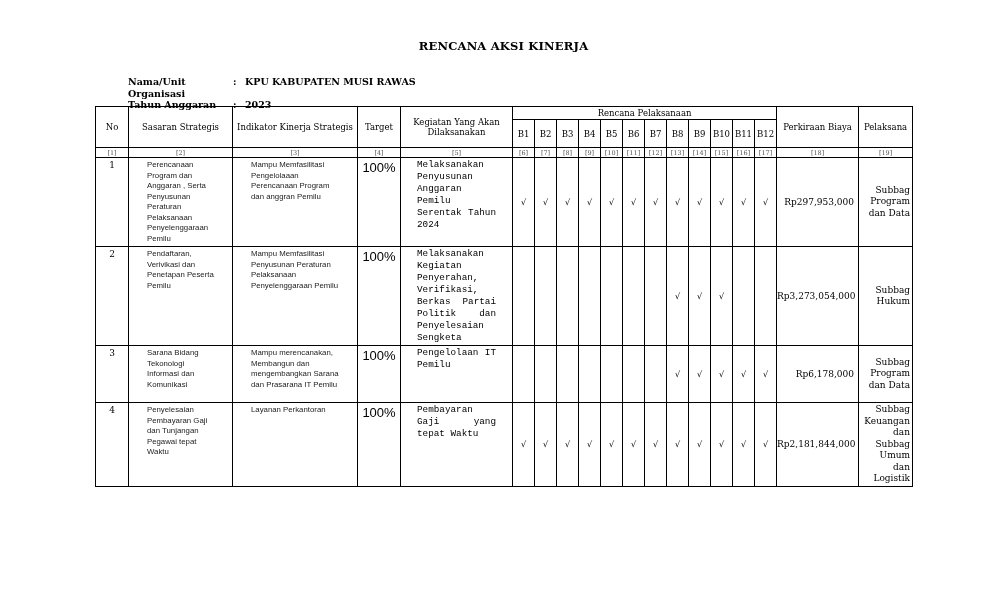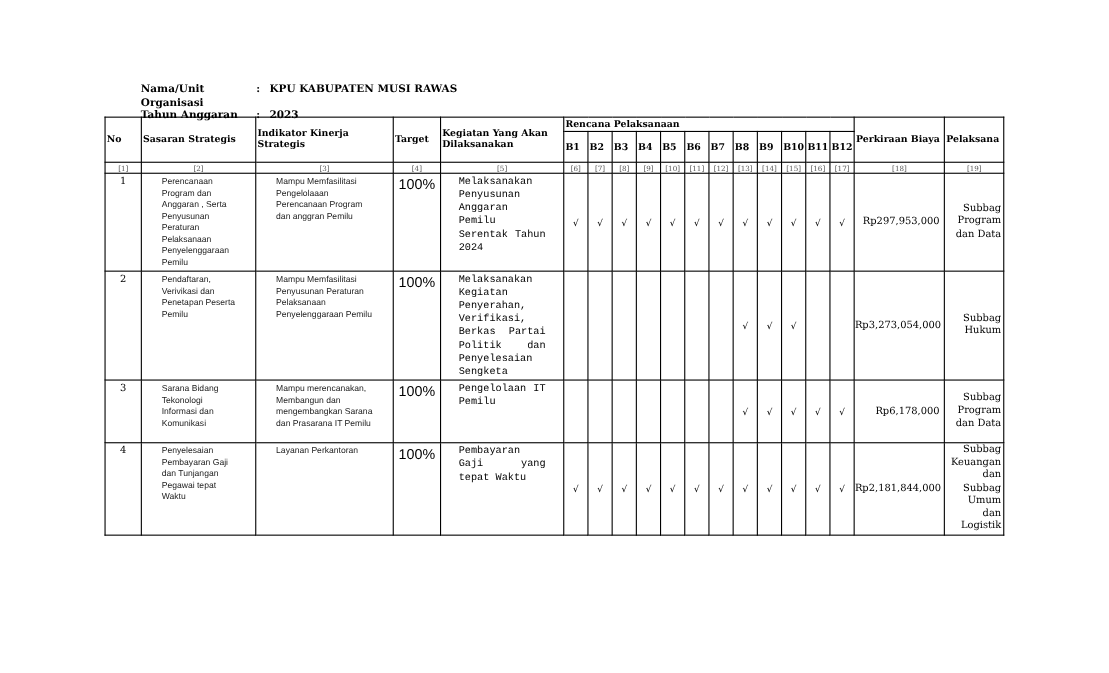--- a/index.html
+++ b/index.html
@@ -30,22 +30,22 @@
     position: absolute; left: 95px; top: 106px;
     width: 817px; table-layout: fixed;
     border-collapse: collapse;
   }
   table.main th, table.main td {
     border: 1px solid #000;
     overflow: hidden;
   }
   thead th {
     font-family: "DejaVu Serif", serif;
-    font-weight: bold; font-size: 8.5px; line-height: 10px;
-    text-align: left; vertical-align: middle;
+    font-weight: normal; font-size: 8.5px; line-height: 10px;
+    text-align: center; vertical-align: middle;
     padding: 1px;
   }
   th.rencana-span { font-size: 8.5px; height: 13px; }
   tr.b-label-row { height: 28px; }
   tr.colnum-row { height: 10px; }
   td.colnum {
     font-family: "DejaVu Serif", serif;
     font-size: 6.5px; line-height: 8px; color: #555;
     text-align: center; vertical-align: middle; padding: 0;
   }
@@ -76,20 +76,21 @@
   }
   td.cell-pelaksana {
     font-family: "DejaVu Serif", serif; font-size: 9px; line-height: 11.5px;
     text-align: right; vertical-align: middle; padding: 1px 2px;
   }
 </style>
 </head>
 <body>
 
 <div class="title-block">
+  <div>RENCANA AKSI KINERJA</div>
 </div>
 
 <div class="meta-block">
   <div class="meta-row">
     <span class="meta-label">Nama/Unit Organisasi</span>
     <span class="meta-sep">:</span>
     <span class="meta-value">KPU KABUPATEN MUSI RAWAS</span>
   </div>
   <div class="meta-row">
     <span class="meta-label">Tahun Anggaran</span>

